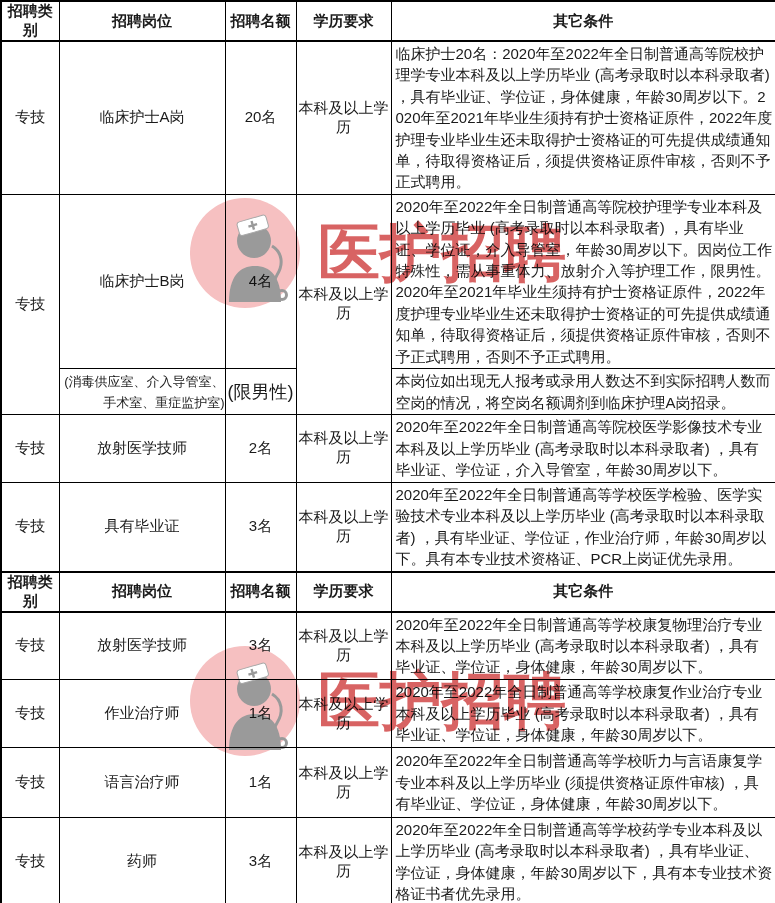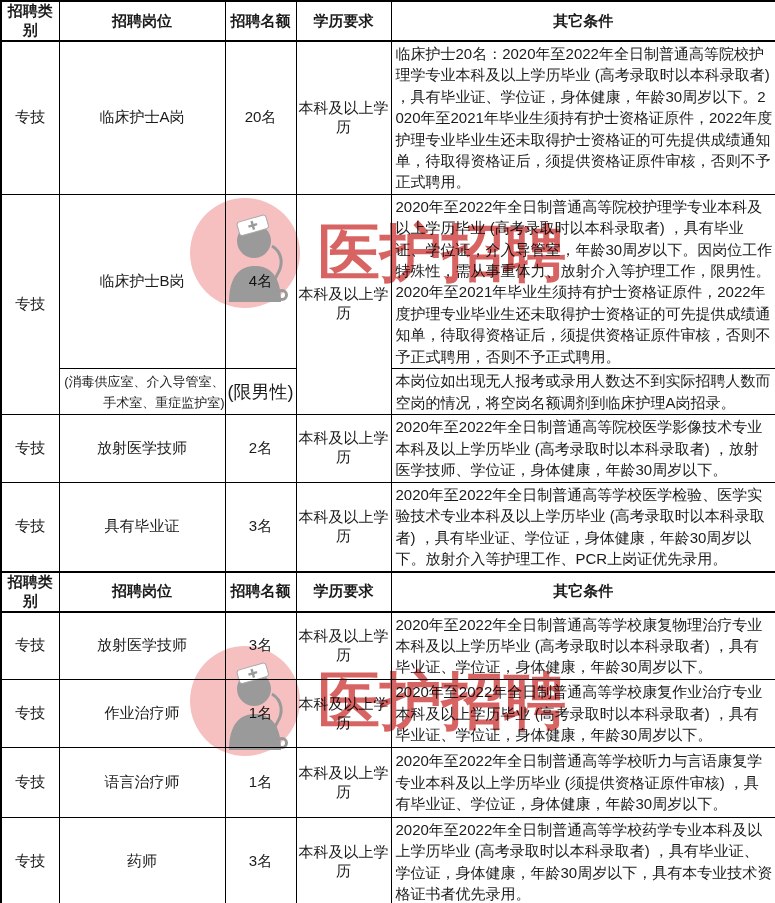--- a/index.html
+++ b/index.html
@@ -103,29 +103,29 @@
     <td class="pos-note">(消毒供应室、介入导管室、手术室、重症监护室)</td>
     <td class="ctr quota-note">(限男性)</td>
     <td class="cond">本岗位如出现无人报考或录用人数达不到实际招聘人数而空岗的情况，将空岗名额调剂到临床护理A岗招录。</td>
   </tr>
 
   <tr style="height:68px;">
     <td class="ctr">专技</td>
     <td class="ctr">放射医学技师</td>
     <td class="ctr">2名</td>
     <td class="ctr">本科及以上学历</td>
-    <td class="cond">2020年至2022年全日制普通高等院校医学影像技术专业本科及以上学历毕业 (高考录取时以本科录取者) ，放射医学技师、学位证，身体健康，年龄30周岁以下。</td>
+    <td class="cond">2020年至2022年全日制普通高等院校医学影像技术专业本科及以上学历毕业 (高考录取时以本科录取者) ，具有毕业证、学位证，介入导管室，年龄30周岁以下。</td>
   </tr>
 
   <tr style="height:87px;">
     <td class="ctr">专技</td>
     <td class="ctr">具有毕业证</td>
     <td class="ctr">3名</td>
     <td class="ctr">本科及以上学历</td>
-    <td class="cond">2020年至2022年全日制普通高等学校医学检验、医学实验技术专业本科及以上学历毕业 (高考录取时以本科录取者) ，具有毕业证、学位证，身体健康，年龄30周岁以下。放射介入等护理工作、PCR上岗证优先录用。</td>
+    <td class="cond">2020年至2022年全日制普通高等学校医学检验、医学实验技术专业本科及以上学历毕业 (高考录取时以本科录取者) ，具有毕业证、学位证，作业治疗师，年龄30周岁以下。具有本专业技术资格证、PCR上岗证优先录用。</td>
   </tr>
 
   <tr class="hdr" style="height:25px;">
     <th>招聘类别</th>
     <th>招聘岗位</th>
     <th>招聘名额</th>
     <th>学历要求</th>
     <th>其它条件</th>
   </tr>
 

